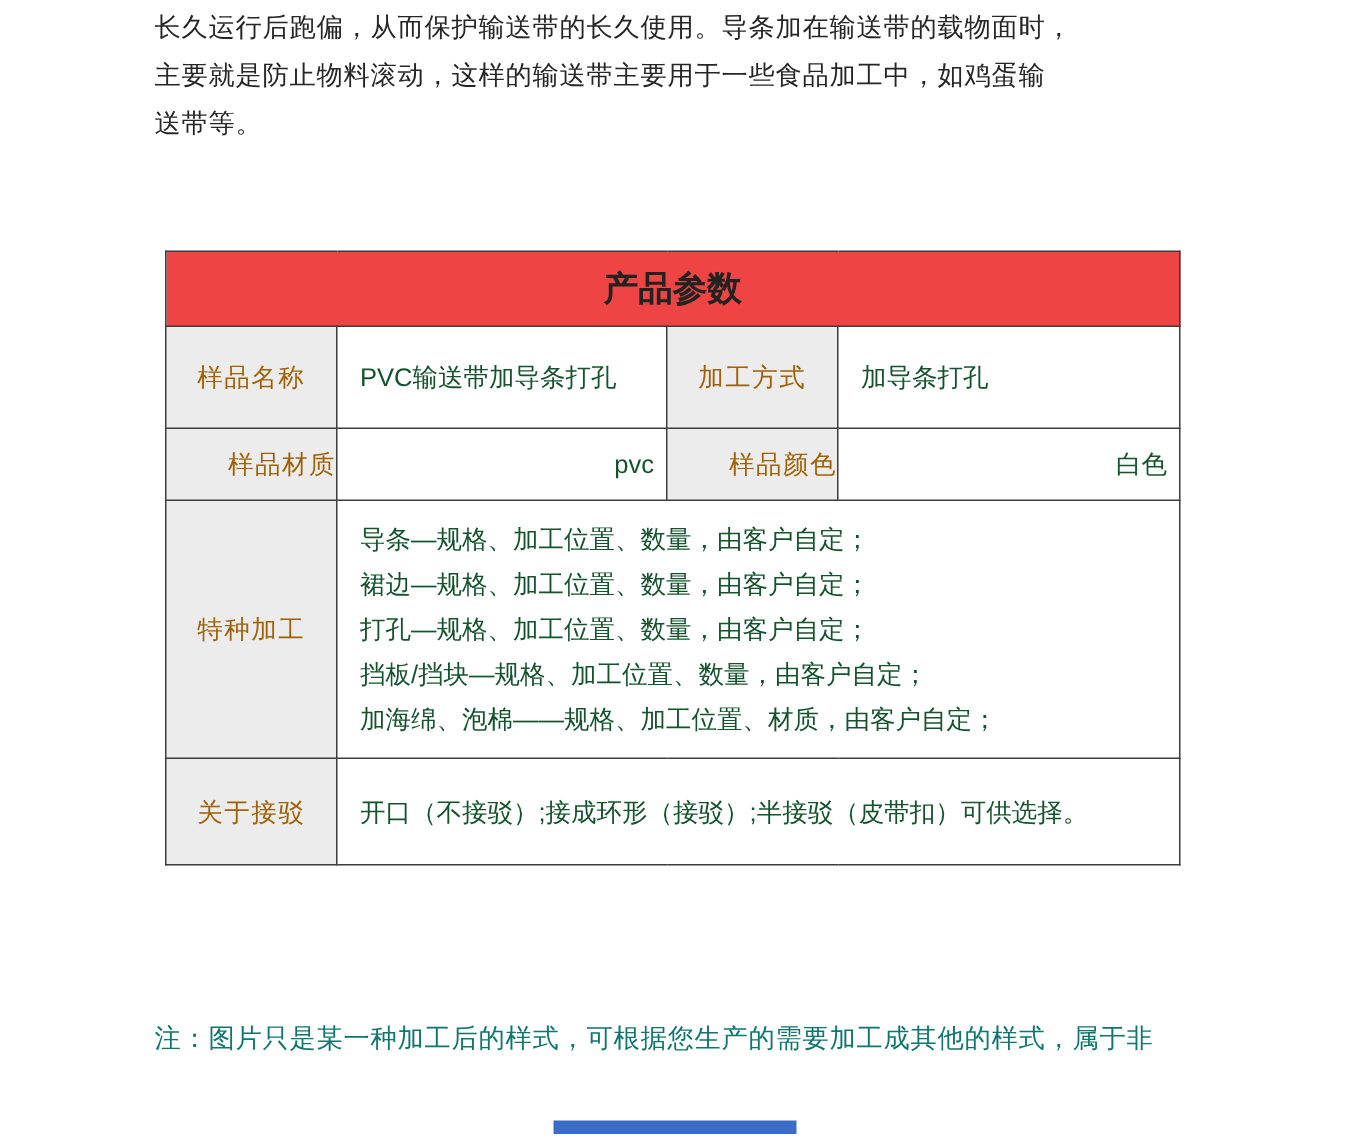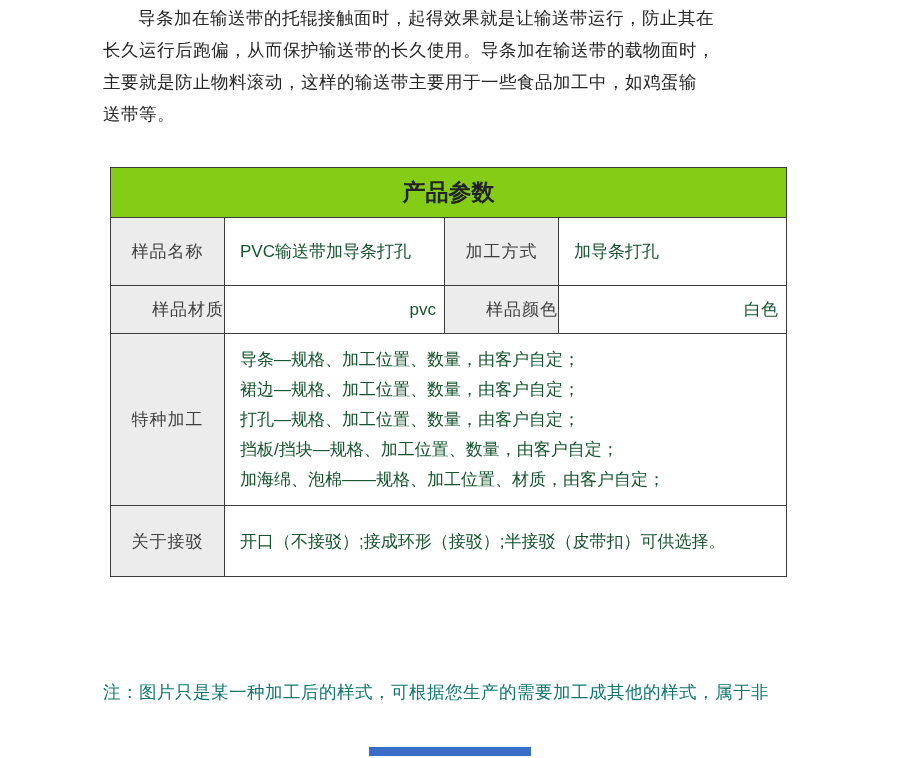--- a/index.html
+++ b/index.html
@@ -34,27 +34,27 @@
   table.params th, table.params td {
     border: 1px solid #3d3d3d;
   }
   .tbl-title {
     height: 50px;
     text-align: center;
     vertical-align: middle;
     font-size: 23px;
     font-weight: bold;
     color: #222222;
-    background: #84cc16;
+    background: #ef4444;
   }
   td.lbl {
     background: #ececec;
     text-align: center;
     vertical-align: middle;
-    color: #404040;
+    color: #a16207;
     letter-spacing: 1px;
   }
   td.val {
     background: #ffffff;
     vertical-align: middle;
     padding-left: 15px;
     padding-right: 8px;
     color: #14532d;
   }
   tr.r1 td { height: 68px; }
@@ -77,21 +77,20 @@
     left: 50%; transform: translateX(-50%);
     bottom: 2px;
     width: 162px; height: 9px;
     background: #3B6CC8;
   }
 </style>
 </head>
 <body>
 
 <div class="intro">
-  <div class="line indent">导条加在输送带的托辊接触面时，起得效果就是让输送带运行，防止其在</div>
   <div class="line">长久运行后跑偏，从而保护输送带的长久使用。导条加在输送带的载物面时，</div>
   <div class="line">主要就是防止物料滚动，这样的输送带主要用于一些食品加工中，如鸡蛋输</div>
   <div class="line">送带等。</div>
 </div>
 
 <table class="params">
   <colgroup>
     <col style="width:114px">
     <col style="width:220px">
     <col style="width:114px">

